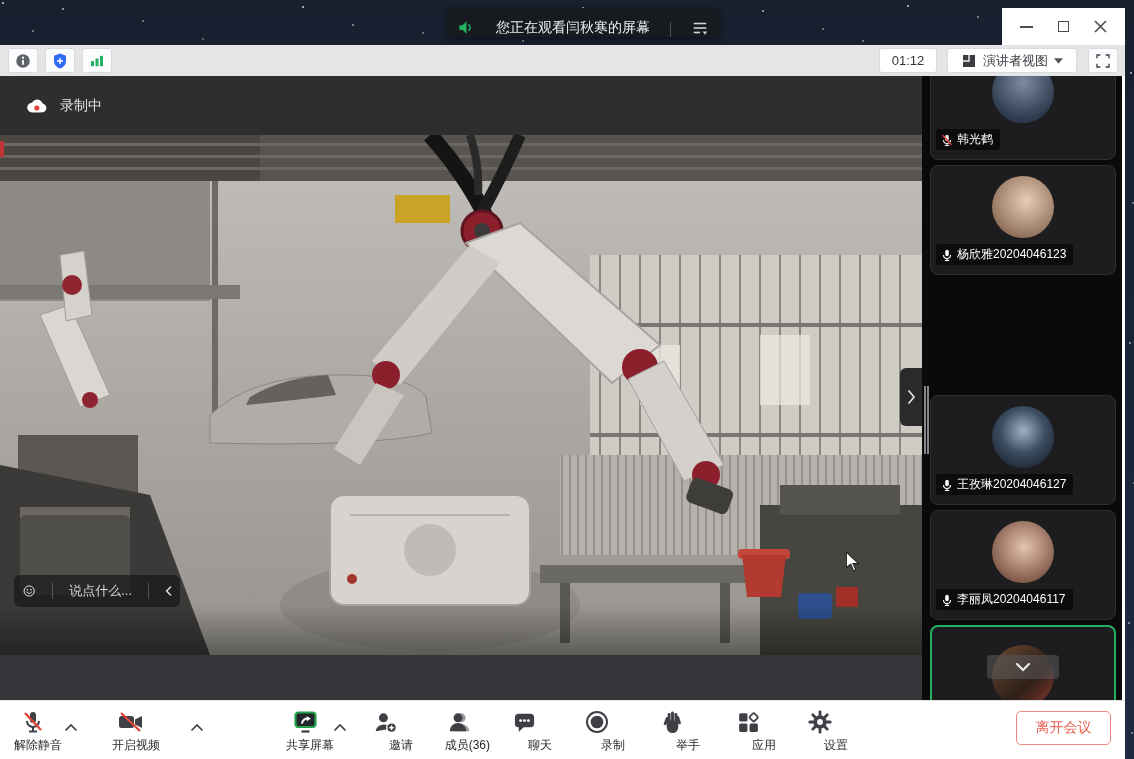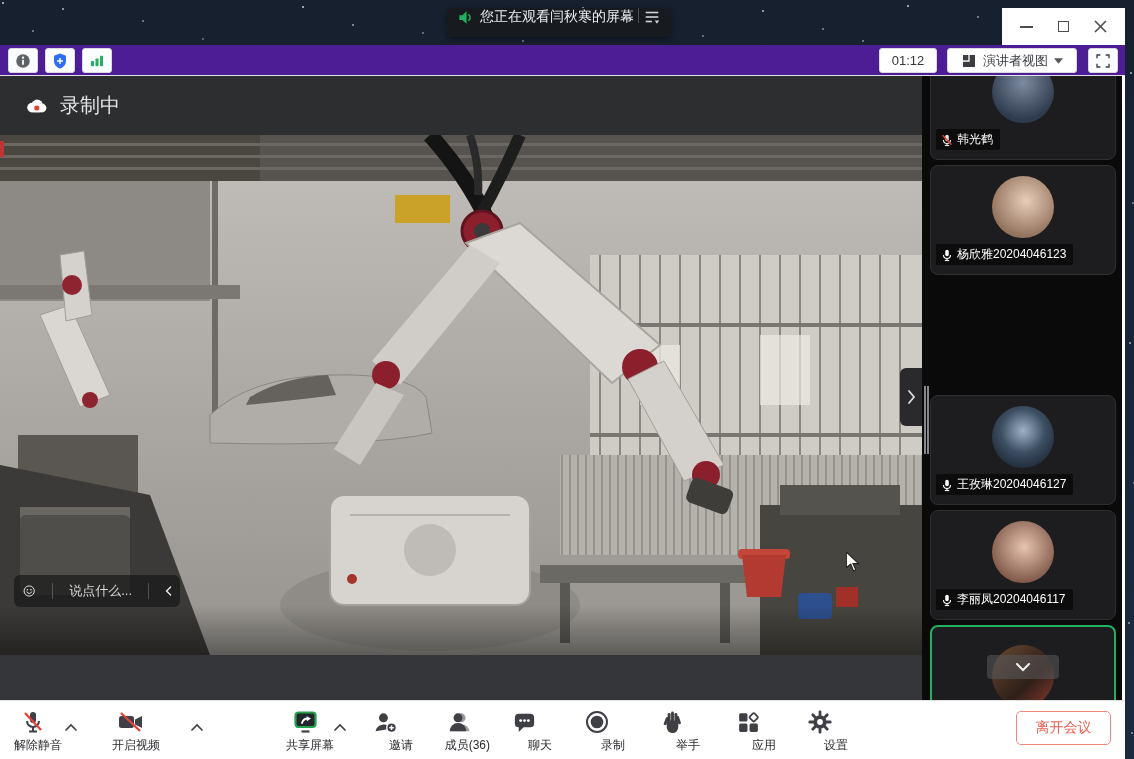--- a/index.html
+++ b/index.html
@@ -15,50 +15,50 @@
       760px 8px rgba(255,255,255,.7), 820px 26px rgba(255,255,255,.5),
       905px 3px rgba(255,255,255,.8), 975px 14px rgba(255,255,255,.55),
       200px 36px rgba(255,255,255,.4), 520px 38px rgba(255,255,255,.5),
       640px 12px rgba(255,255,255,.75), 30px 28px rgba(255,255,255,.5),
       350px 22px rgba(255,255,255,.6), 580px 5px rgba(255,255,255,.7),
       700px 33px rgba(255,255,255,.45), 860px 38px rgba(255,255,255,.5),
       1128px 70px rgba(255,255,255,.7), 1130px 200px rgba(255,255,255,.5),
       1127px 340px rgba(255,255,255,.65), 1131px 480px rgba(255,255,255,.5),
       1126px 620px rgba(255,255,255,.6), 1129px 730px rgba(255,255,255,.5); }
   
-  #banner { left:447px; top:8px; height:29px; padding:0 10px; display:flex; align-items:flex-start; gap:4px;
+  #banner { left:447px; top:8px; height:29px; padding:0 10px; display:flex; align-items:flex-end; gap:20px;
     background:rgba(24,27,31,.93); border-radius:4px; box-shadow:0 2px 6px rgba(0,0,0,.45); }
   #banner .txt { color:#eceff1; font-size:14px; white-space:nowrap; }
   #banner .bdiv { width:1px; height:15px; background:#4a4f54; }
   
   #titlebar { left:1002px; top:8px; width:123px; height:37px; background:#fff;
     display:flex; align-items:center; justify-content:space-evenly; }
   .wc { width:26px; height:24px; display:flex; align-items:center; justify-content:center; cursor:default; }
   #min-glyph { width:13px; height:2px; background:#4c4c4c; }
   #max-glyph { width:11px; height:11px; border:1.6px solid #4c4c4c; }
   
   #window { left:0; top:45px; width:1125px; height:714px; background:#fff; }
   
-  #app-toolbar { left:0; top:0; width:1125px; height:31px; background:#4c1d95; border-bottom:1px solid #e2e4e7;padding-left:47px; }
+  #app-toolbar { left:0; top:0; width:1125px; height:31px; background:#e5e5e5; border-bottom:1px solid #e2e4e7;padding-left:47px; }
   .tt-btn { position:absolute; top:3px; width:30px; height:25px; background:#fbfcfd; border:1px solid #d7dade;
     border-radius:3px; display:flex; align-items:center; justify-content:center; }
   #timer-box { position:absolute; left:879px; top:3px; width:58px; height:25px; background:#fff;
     border:1px solid #d7dade; border-radius:3px; display:flex; align-items:center; justify-content:center;
     font-size:13px; color:#33373c; }
   #view-box { position:absolute; left:947px; top:3px; width:130px; height:25px; background:#fff;
     border:1px solid #d7dade; border-radius:3px; display:flex; align-items:center; justify-content:center; gap:6px;
     font-size:13px; color:#3a3e43; }
   #fs-box { position:absolute; left:1088px; top:3px; width:30px; height:25px; background:#fbfcfd;
     border:1px solid #d7dade; border-radius:3px; display:flex; align-items:center; justify-content:center; }
   
   #content { left:0; top:31px; width:1122px; height:624px; background:#0a0a0b; }
   #video-panel { position:absolute; left:0; top:0; width:922px; height:624px; background:#2c2d2f; }
   #rec-bar { position:absolute; left:0; top:0; width:922px; height:59px; background:#2d2e30;
     display:flex; align-items:center; gap:12px; padding-left:24px; }
-  #rec-bar .txt { color:#e4e4e4; font-size:20px; }
+  #rec-bar .txt { color:#e4e4e4; font-size:14px; }
   #factory { position:absolute; left:0; top:59px; width:922px; height:520px; display:block; }
   #video-bottom-strip { position:absolute; left:0; top:579px; width:922px; height:45px; background:#34363a; }
   #chat-bar { position:absolute; left:14px; top:499px; width:166px; height:32px;
     background:rgba(22,22,24,.68); border-radius:6px; display:flex; align-items:center; padding:4px 8px; gap:16px; }
   #chat-bar .cdiv { width:1px; height:16px; background:rgba(255,255,255,.22); }
   #chat-bar .ph { color:#d6d6d6; font-size:13px; flex:1; text-align:center; white-space:nowrap; }
   #collapse-tab { position:absolute; left:900px; top:292px; width:22px; height:58px;
     background:rgba(28,28,30,.92); border-radius:6px 0 0 6px; display:flex; align-items:center; justify-content:center; }
   #cursor { position:absolute; left:846px; top:476px; }
   

